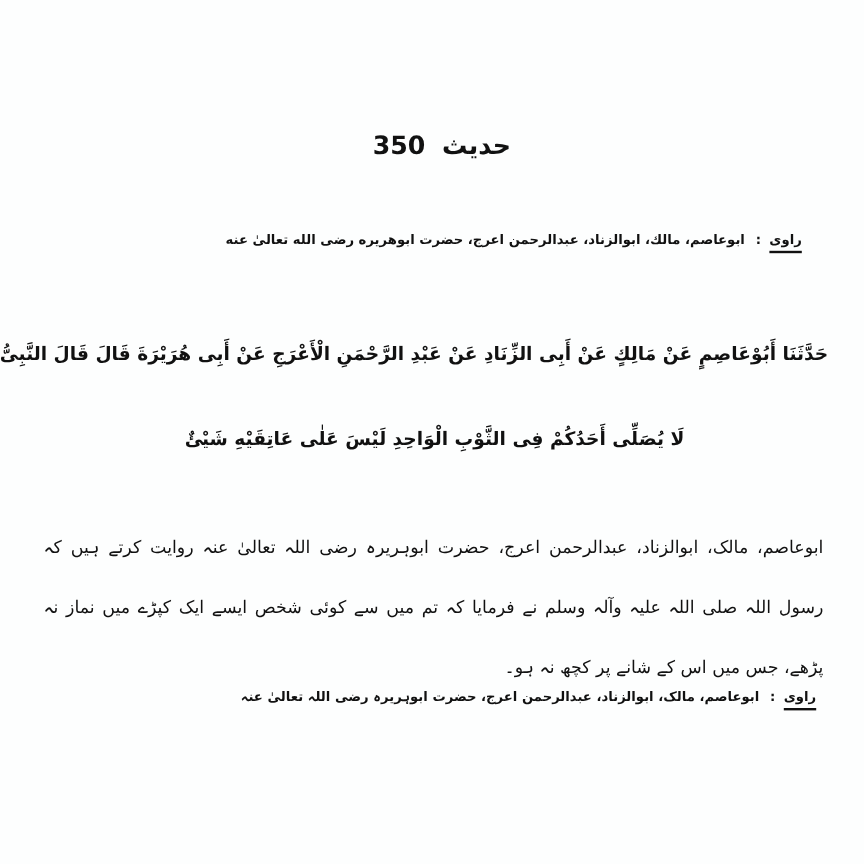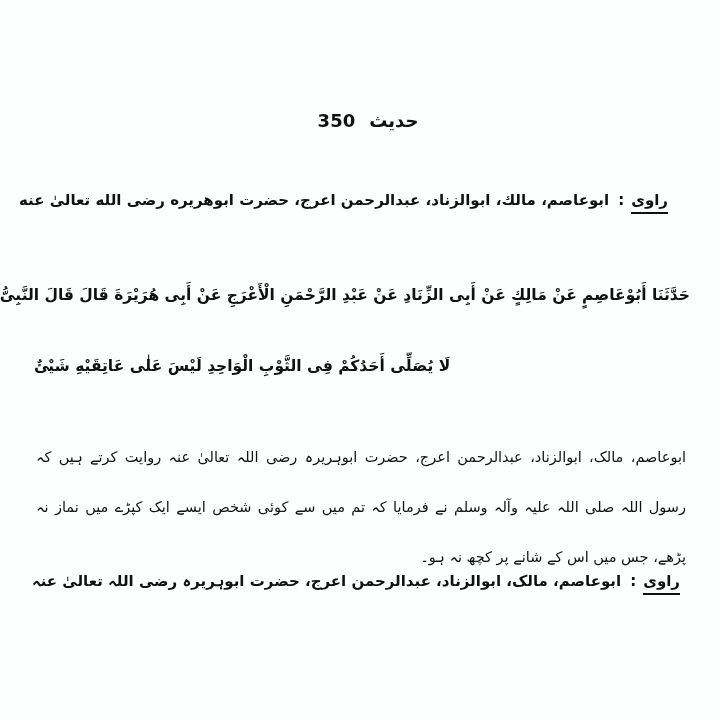--- a/index.html
+++ b/index.html
@@ -21,31 +21,31 @@
     background: #fdfefe;
   }
   
   .header {
     position: absolute;
     top: 108px;
     left: 18px;
     width: 700px;
     text-align: center;
     direction: rtl;
-    font-size: 18px;
+    font-size: 21px;
     font-weight: bold;
     line-height: 26px;
     white-space: nowrap;
   }
   .header .hadith-word { margin-left: 14px; }
   
   .narrator-line {
     position: absolute;
     direction: rtl;
-    font-size: 15px;
+    font-size: 11px;
     font-weight: bold;
     line-height: 28px;
     white-space: nowrap;
     text-align: right;
   }
   .narrator-top { top: 186px; right: 52px; }
   .narrator-bottom { top: 567px; right: 40px; }
   .narrator-label {
     border-bottom: 2px solid #111;
     padding-bottom: 3px;
@@ -63,21 +63,21 @@
     white-space: nowrap;
     overflow: visible;
   }
   .arabic-line1 {
     top: 276px;
     text-align: justify;
     text-align-last: justify;
   }
   .arabic-line2 {
     top: 347px;
-    text-align: left;
+    text-align: center;
   }
   
   .urdu-paragraph {
     position: absolute;
     top: 432px;
     left: 36px;
     right: 34px;
     direction: rtl;
     font-size: 14.5px;
     line-height: 50px;

